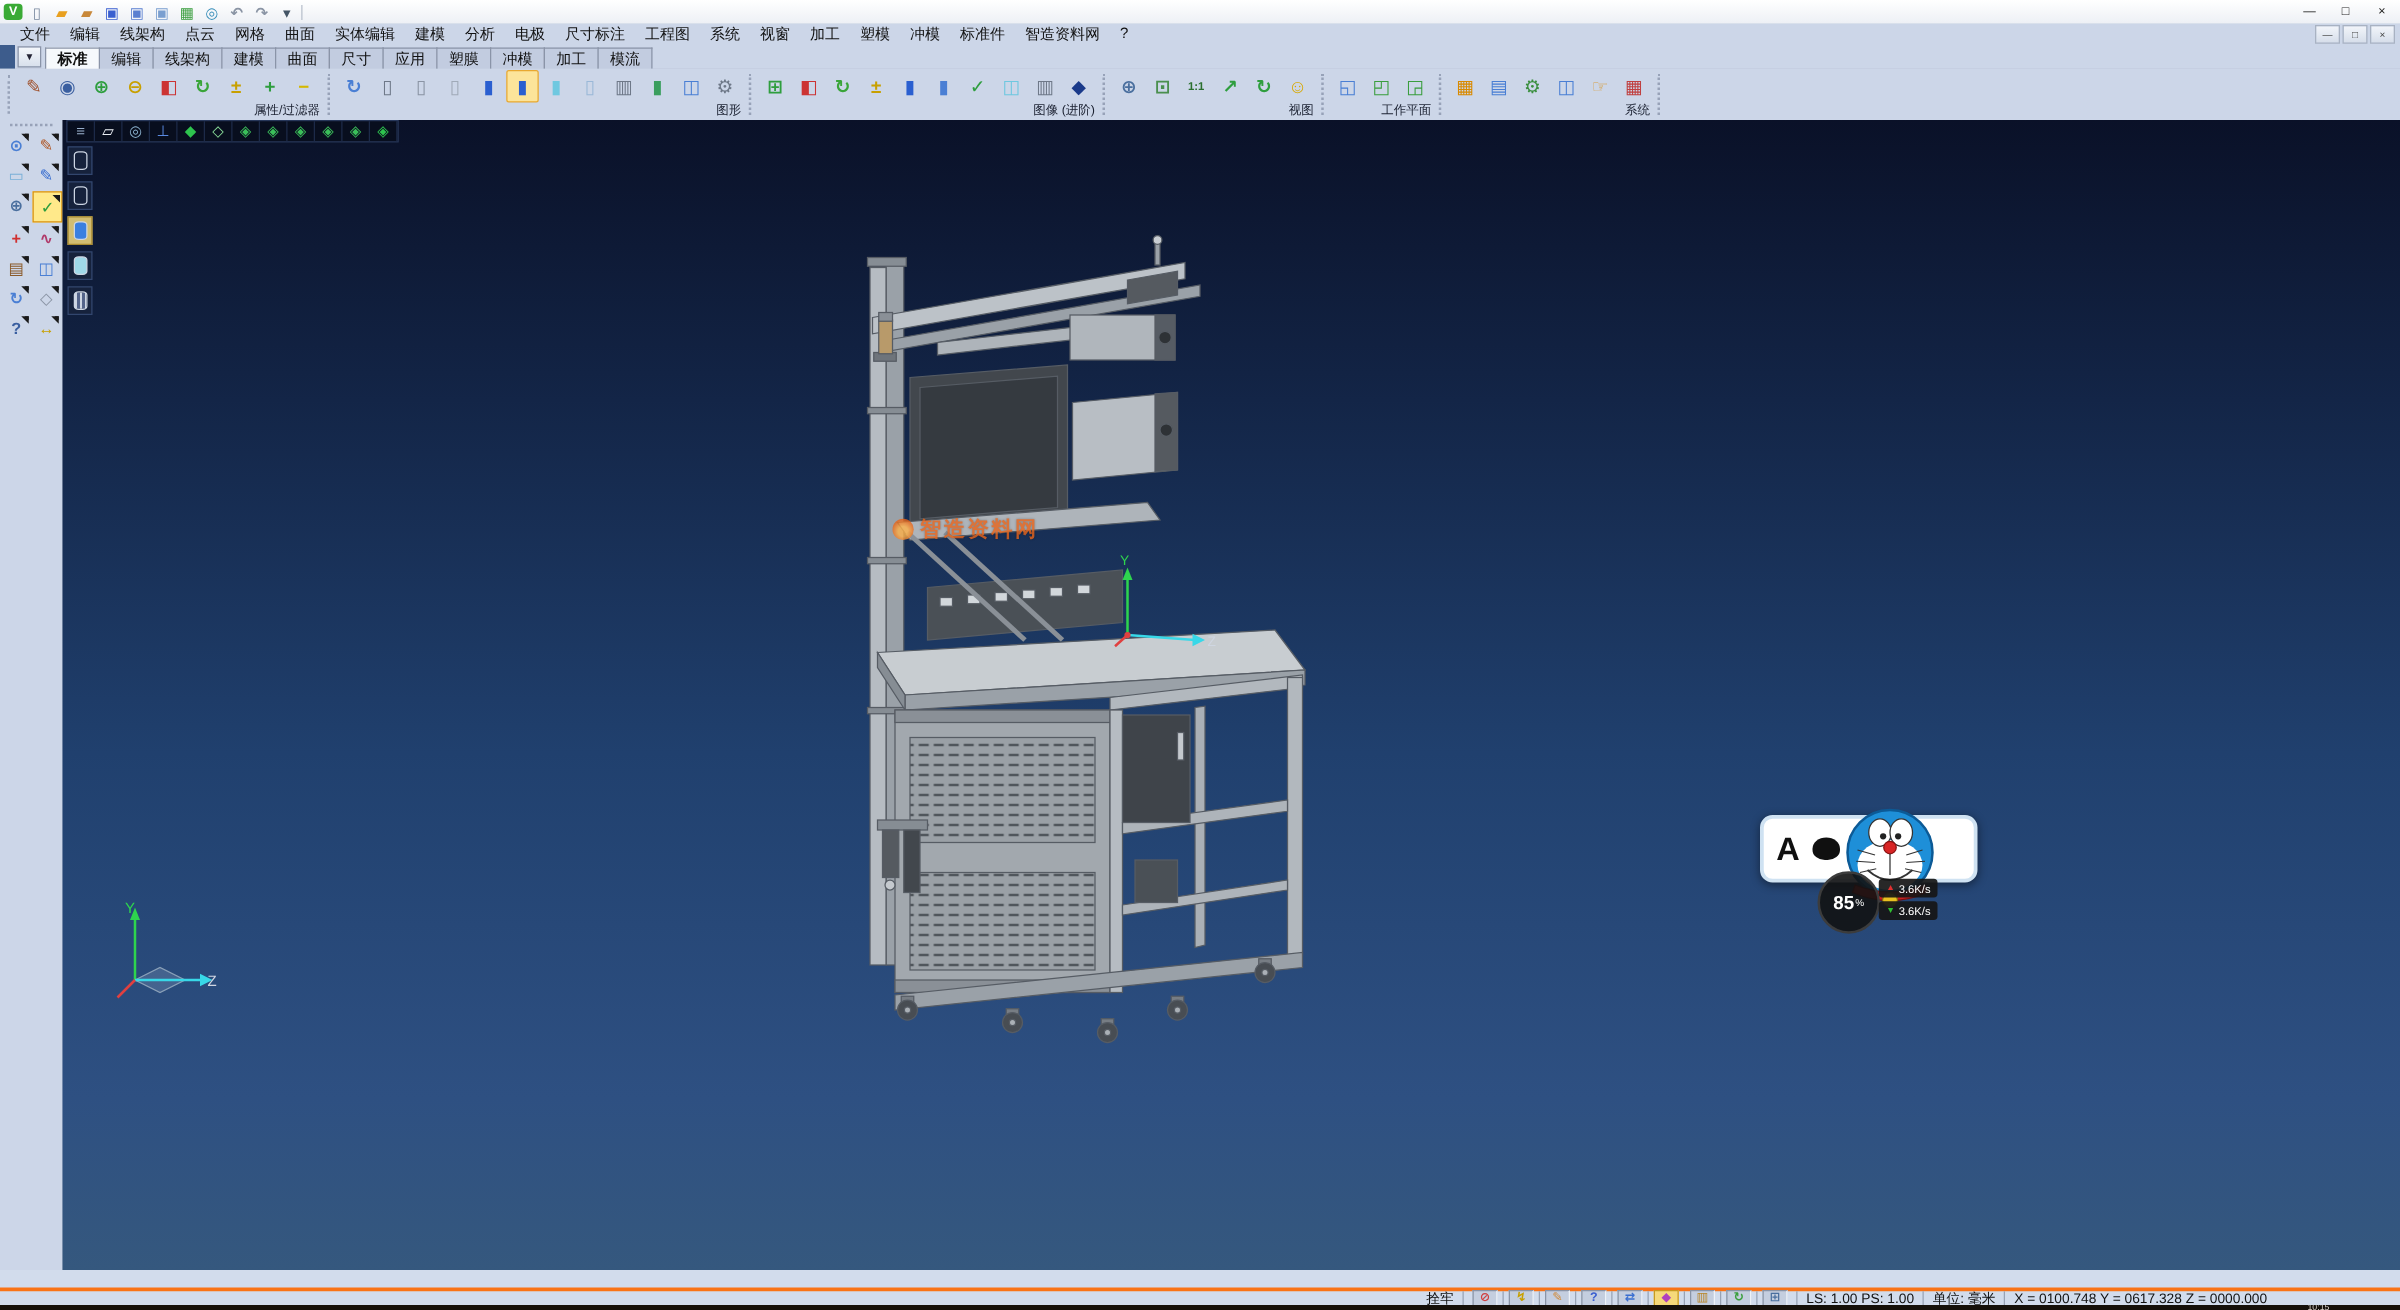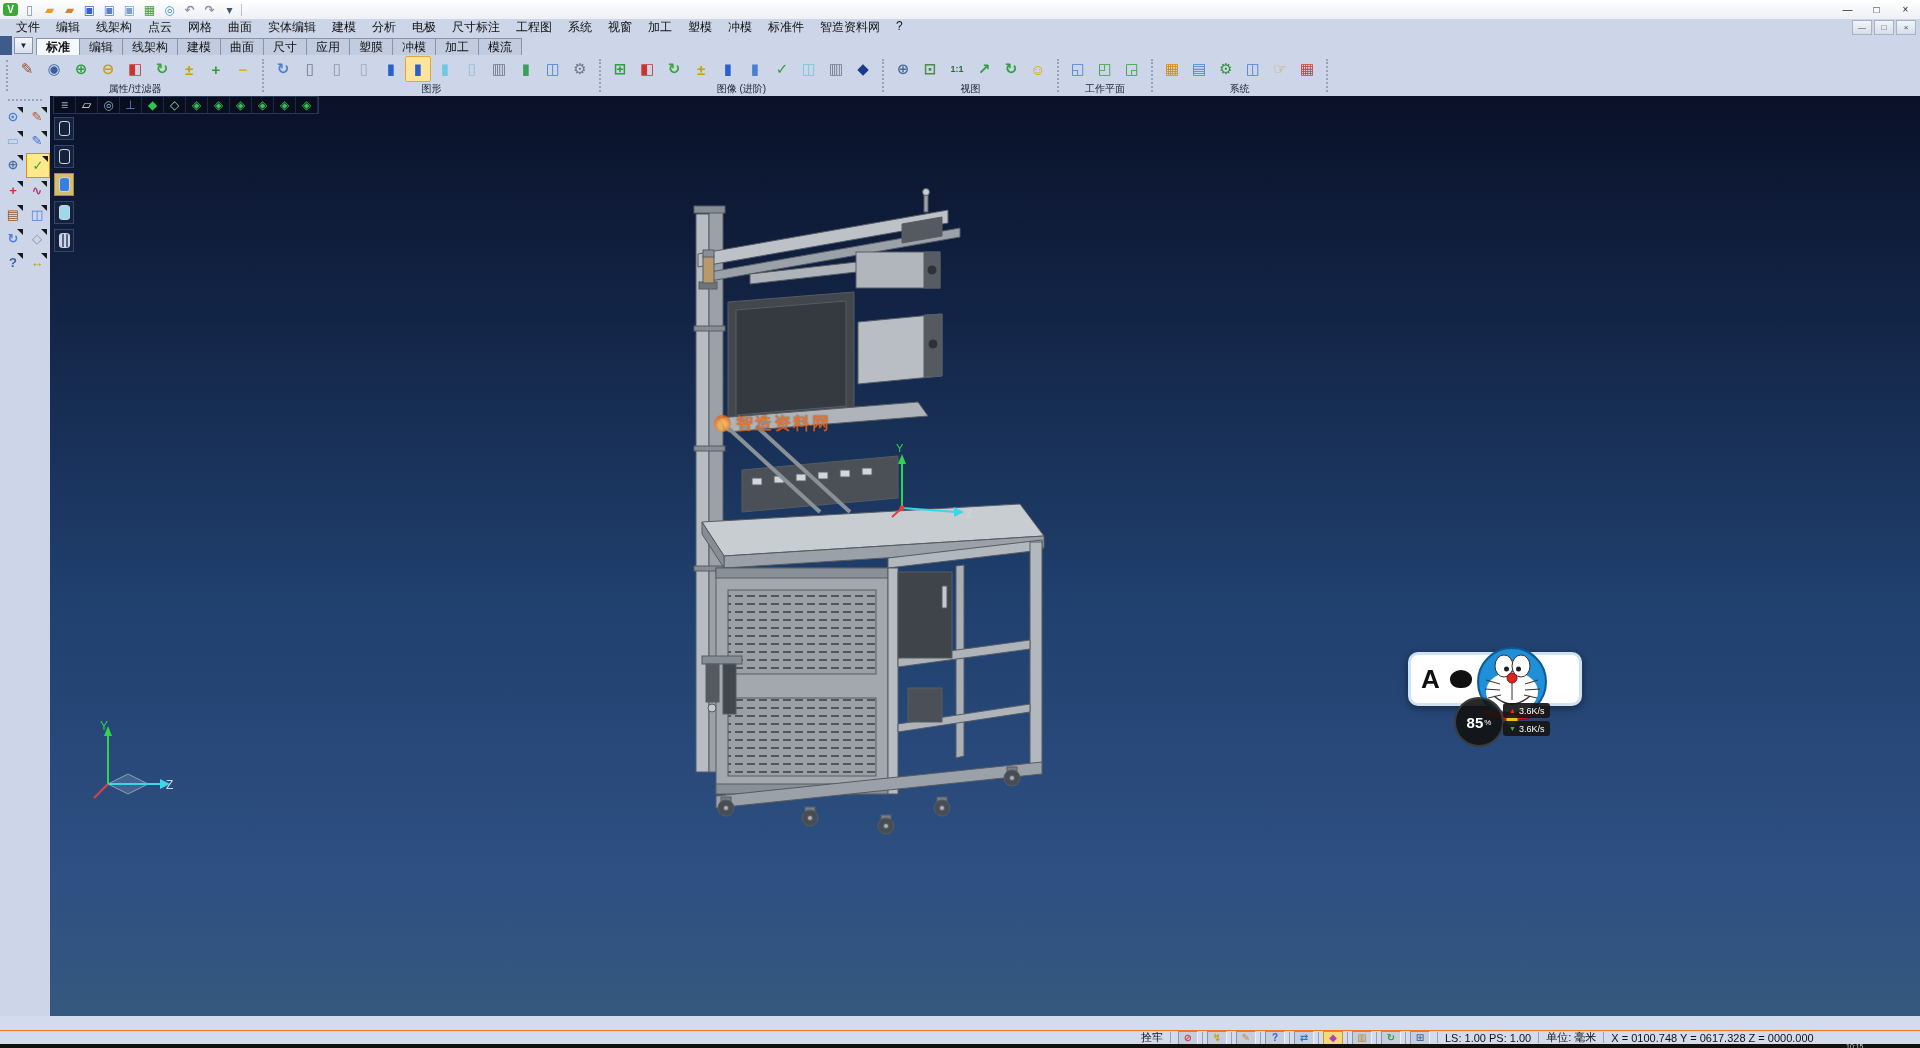--- a/index.html
+++ b/index.html
@@ -48,21 +48,21 @@
   .ribbon{position:absolute;top:55px;left:0;right:0;height:41px;background:#ccd6e8;
     border-bottom:1px solid #9aa4b8;display:flex;align-items:stretch;}
   .grip{border-left:2px dotted #97a2b8;margin:5px 3px 5px 6px;}
   .rsep{border-left:2px dotted #97a2b8;margin:4px 3px;}
   .rgroup{display:flex;flex-direction:column;padding:0 3px;}
   .ricons{height:28px;display:flex;align-items:center;gap:1px;}
   .ricon{width:24px;height:24px;display:flex;align-items:center;justify-content:center;
     font-size:15px;font-weight:bold;border:1px solid transparent;border-radius:2px;}
   .ricon.highlight{background:#fce49a;border-color:#e8a830;}
   .ricon.small i{font-size:9px;}
-  .rlabel{font-size:10px;color:#1a2030;text-align:center;height:12px;line-height:11px;}
+  .rlabel{font-size:10px;color:#1a2030;text-align:right;height:12px;line-height:11px;}
 
   
   .lefttools{position:absolute;left:0;top:96px;width:50px;bottom:32px;background:#ccd6e8;
     border-right:1px solid #a8b2c4;}
   .lgrip{margin:3px 8px 4px 8px;border-top:2px dotted #97a2b8;}
   .lgrid{display:grid;grid-template-columns:22px 22px;gap:1px 2px;padding-left:2px;}
   .ltool{width:22px;height:23px;position:relative;display:flex;align-items:center;
     justify-content:center;font-size:13px;font-weight:bold;}
   .ltool::after{content:"";position:absolute;right:1px;top:2px;width:0;height:0;
     border:3px solid transparent;border-top-color:#1a1a1a;border-right-color:#1a1a1a;}
@@ -122,21 +122,21 @@
   .mag::after{content:"";position:absolute;left:7px;top:7px;width:5px;height:2px;
     background:#2a4a7e;transform:rotate(45deg);}
   .vsep{width:1px;height:11px;background:#98a2b4;}
   .s1txt.layer{font-weight:bold;}
   .swatches{display:flex;gap:5px;}
   .swatch{width:24px;height:9px;border:1px solid #2a4a6e;}
   .greendot{position:absolute;left:1901px;top:2px;width:10px;height:10px;border-radius:50%;
     background:radial-gradient(circle at 35% 30%,#8fff8f,#18b818);border:1px solid #0a7a0a;}
 
   .status2{position:absolute;left:0;right:0;top:1030px;height:14px;background:#d2dcec;
-    border-top:1px solid #f97316;font-size:11px;color:#111;display:flex;
+    border-top:3px solid #f97316;font-size:11px;color:#111;display:flex;
     align-items:center;gap:7px;padding-left:1141px;box-sizing:border-box;}
   .s2icons{display:flex;gap:9px;}
   .s2icon{width:18px;height:12px;display:flex;align-items:center;justify-content:center;
     font-size:10px;font-weight:bold;background:#c4cedf;position:relative;
     border:1px solid;border-color:#8a94a6 #eef2f8 #eef2f8 #8a94a6;}
   .s2icon:not(:last-child)::after{content:"";position:absolute;right:-6px;top:0;bottom:0;
     border-right:1px solid #98a2b4;}
   .s2icon.highlight{background:#f5d97a;border-color:#c89a20;}
   .coords{white-space:nowrap;}
 

